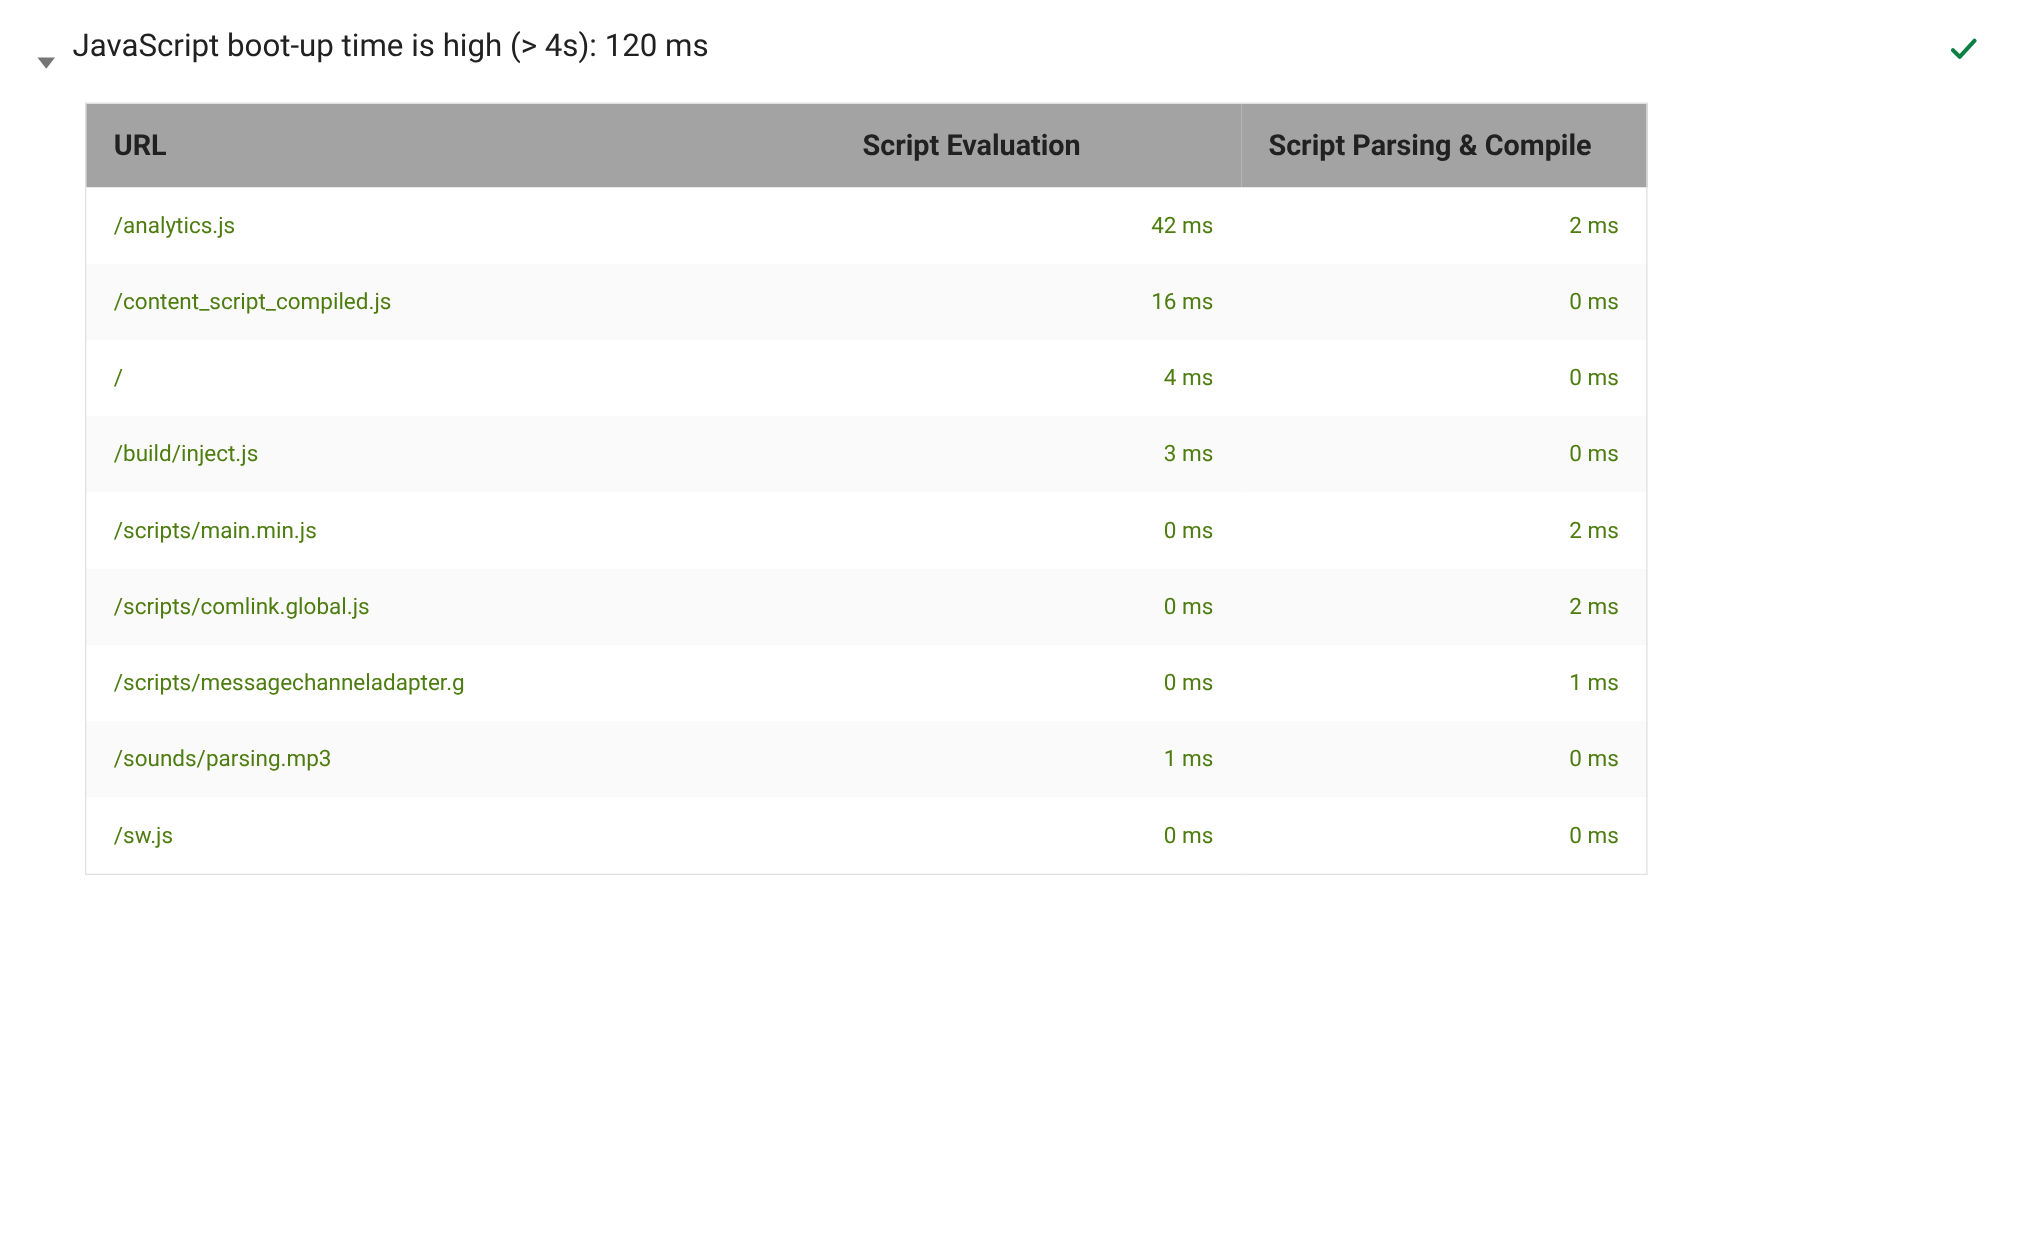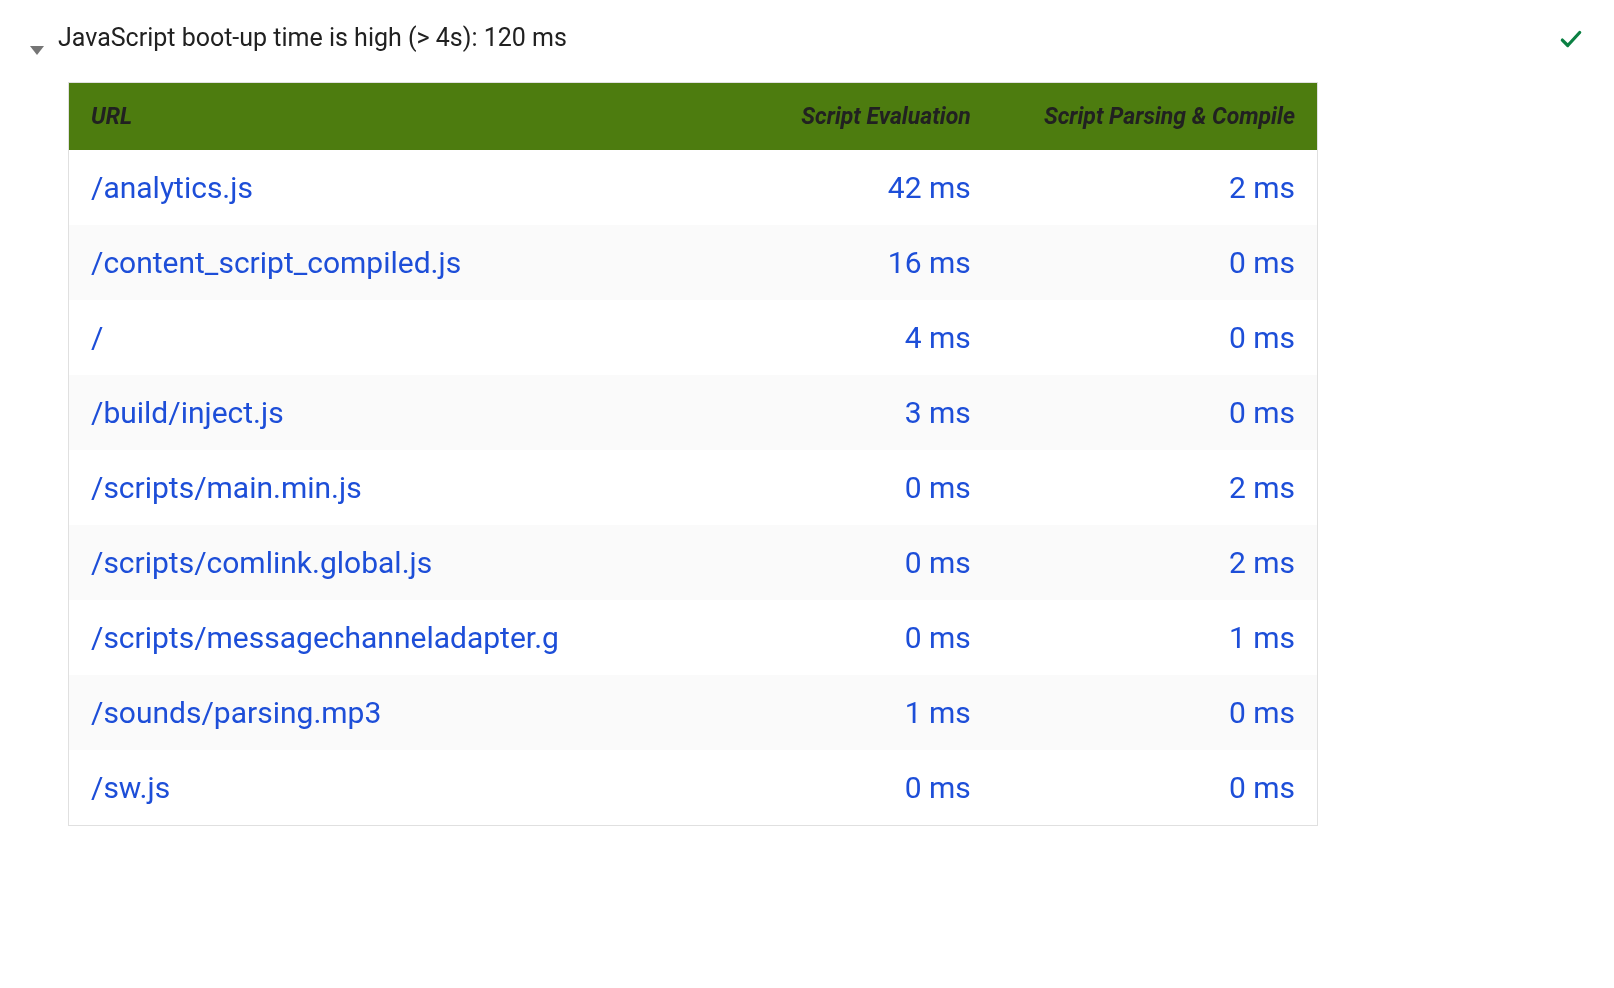--- a/index.html
+++ b/index.html
@@ -83,38 +83,36 @@
       color: #212121;
     }
     .details-table {
       margin-top: 26px;
       border: 1px solid #e0e0e0;
       width: 100%;
       max-width: 1250px;
       border-collapse: collapse;
     }
     .details-table thead tr {
-      background: #4d7c0f;
-      font-style: italic;
+      background: #a3a3a3;
     }
     .details-table th {
       font-size: 23px;
       font-weight: 700;
       color: #212121;
       padding: 20px 22px;
       text-align: left;
     }
     .details-table th.col-eval,
     .details-table th.col-parse {
-      text-align: right;
     }
     .details-table td {
-      font-size: 30px;
-      font-weight: 400;
-      color: #1d4ed8;
+      font-size: 18px;
+      font-weight: 400;
+      color: #4d7c0f;
       padding: 20px 22px;
       text-align: left;
       margin-top: 38px;
     }
     .details-table td.col-eval,
     .details-table td.col-parse {
       text-align: right;
     }
     .details-table tbody tr:nth-child(even) {
       background: #fafafa;

